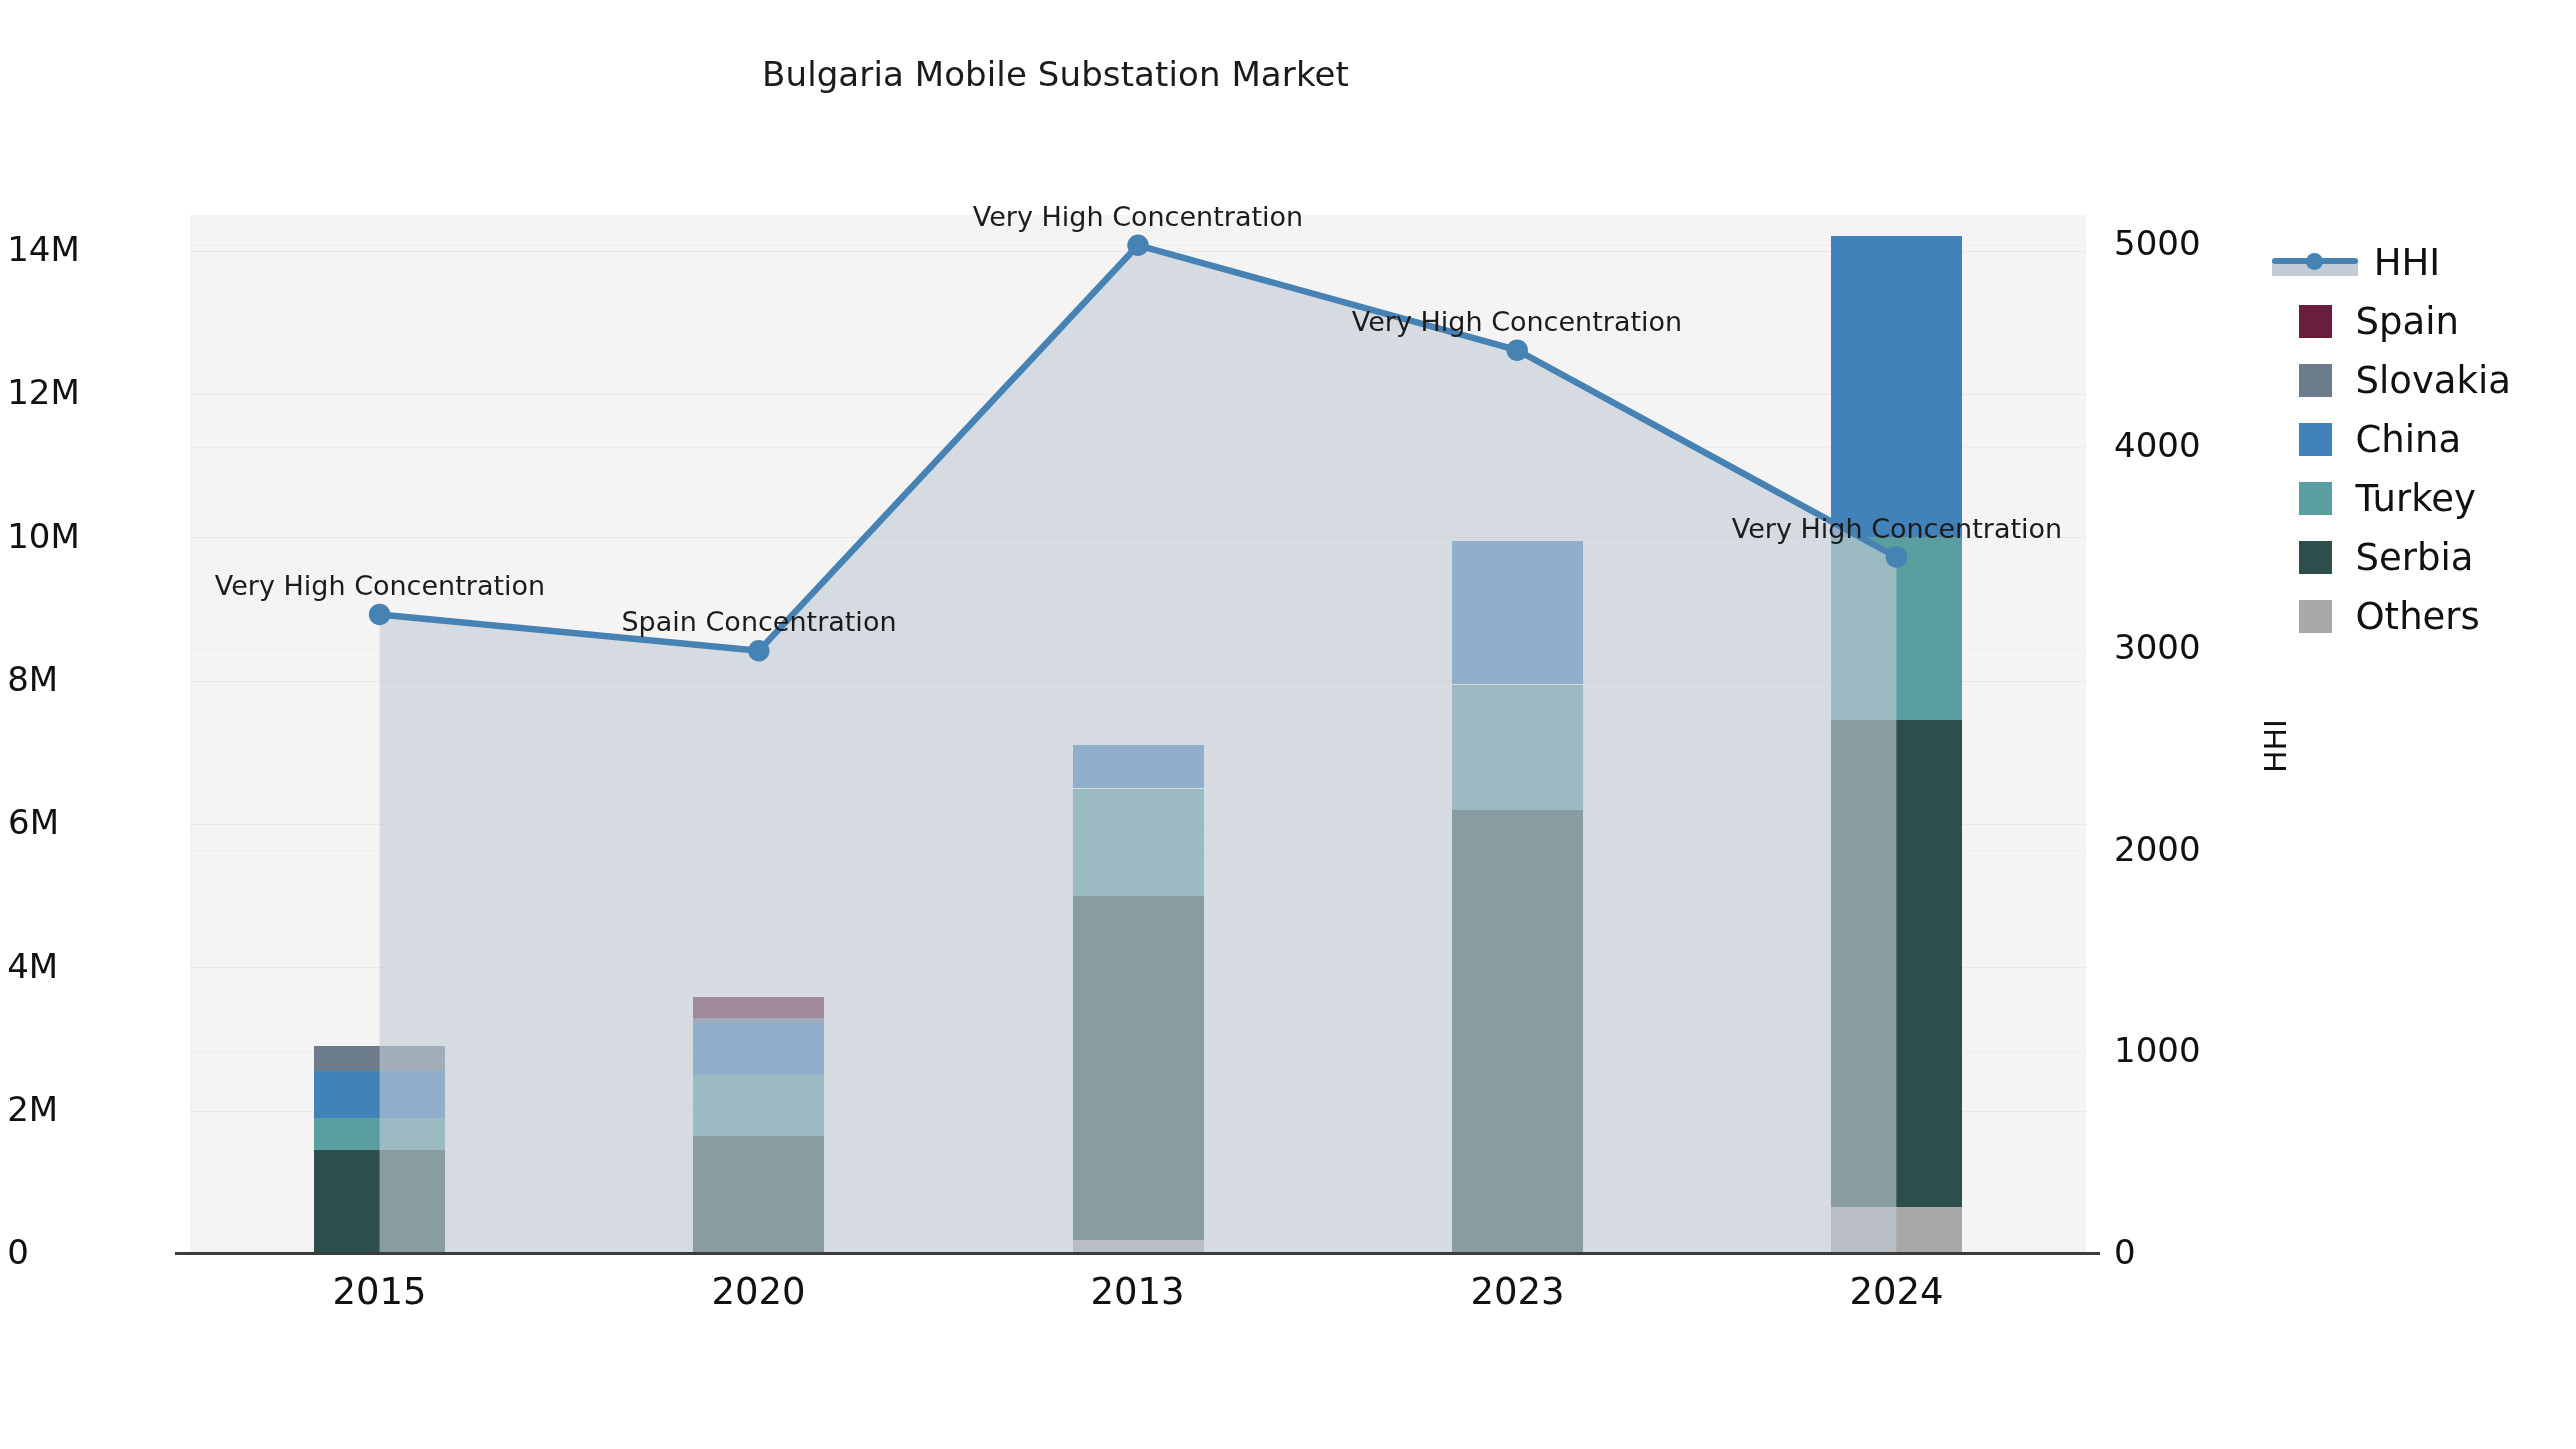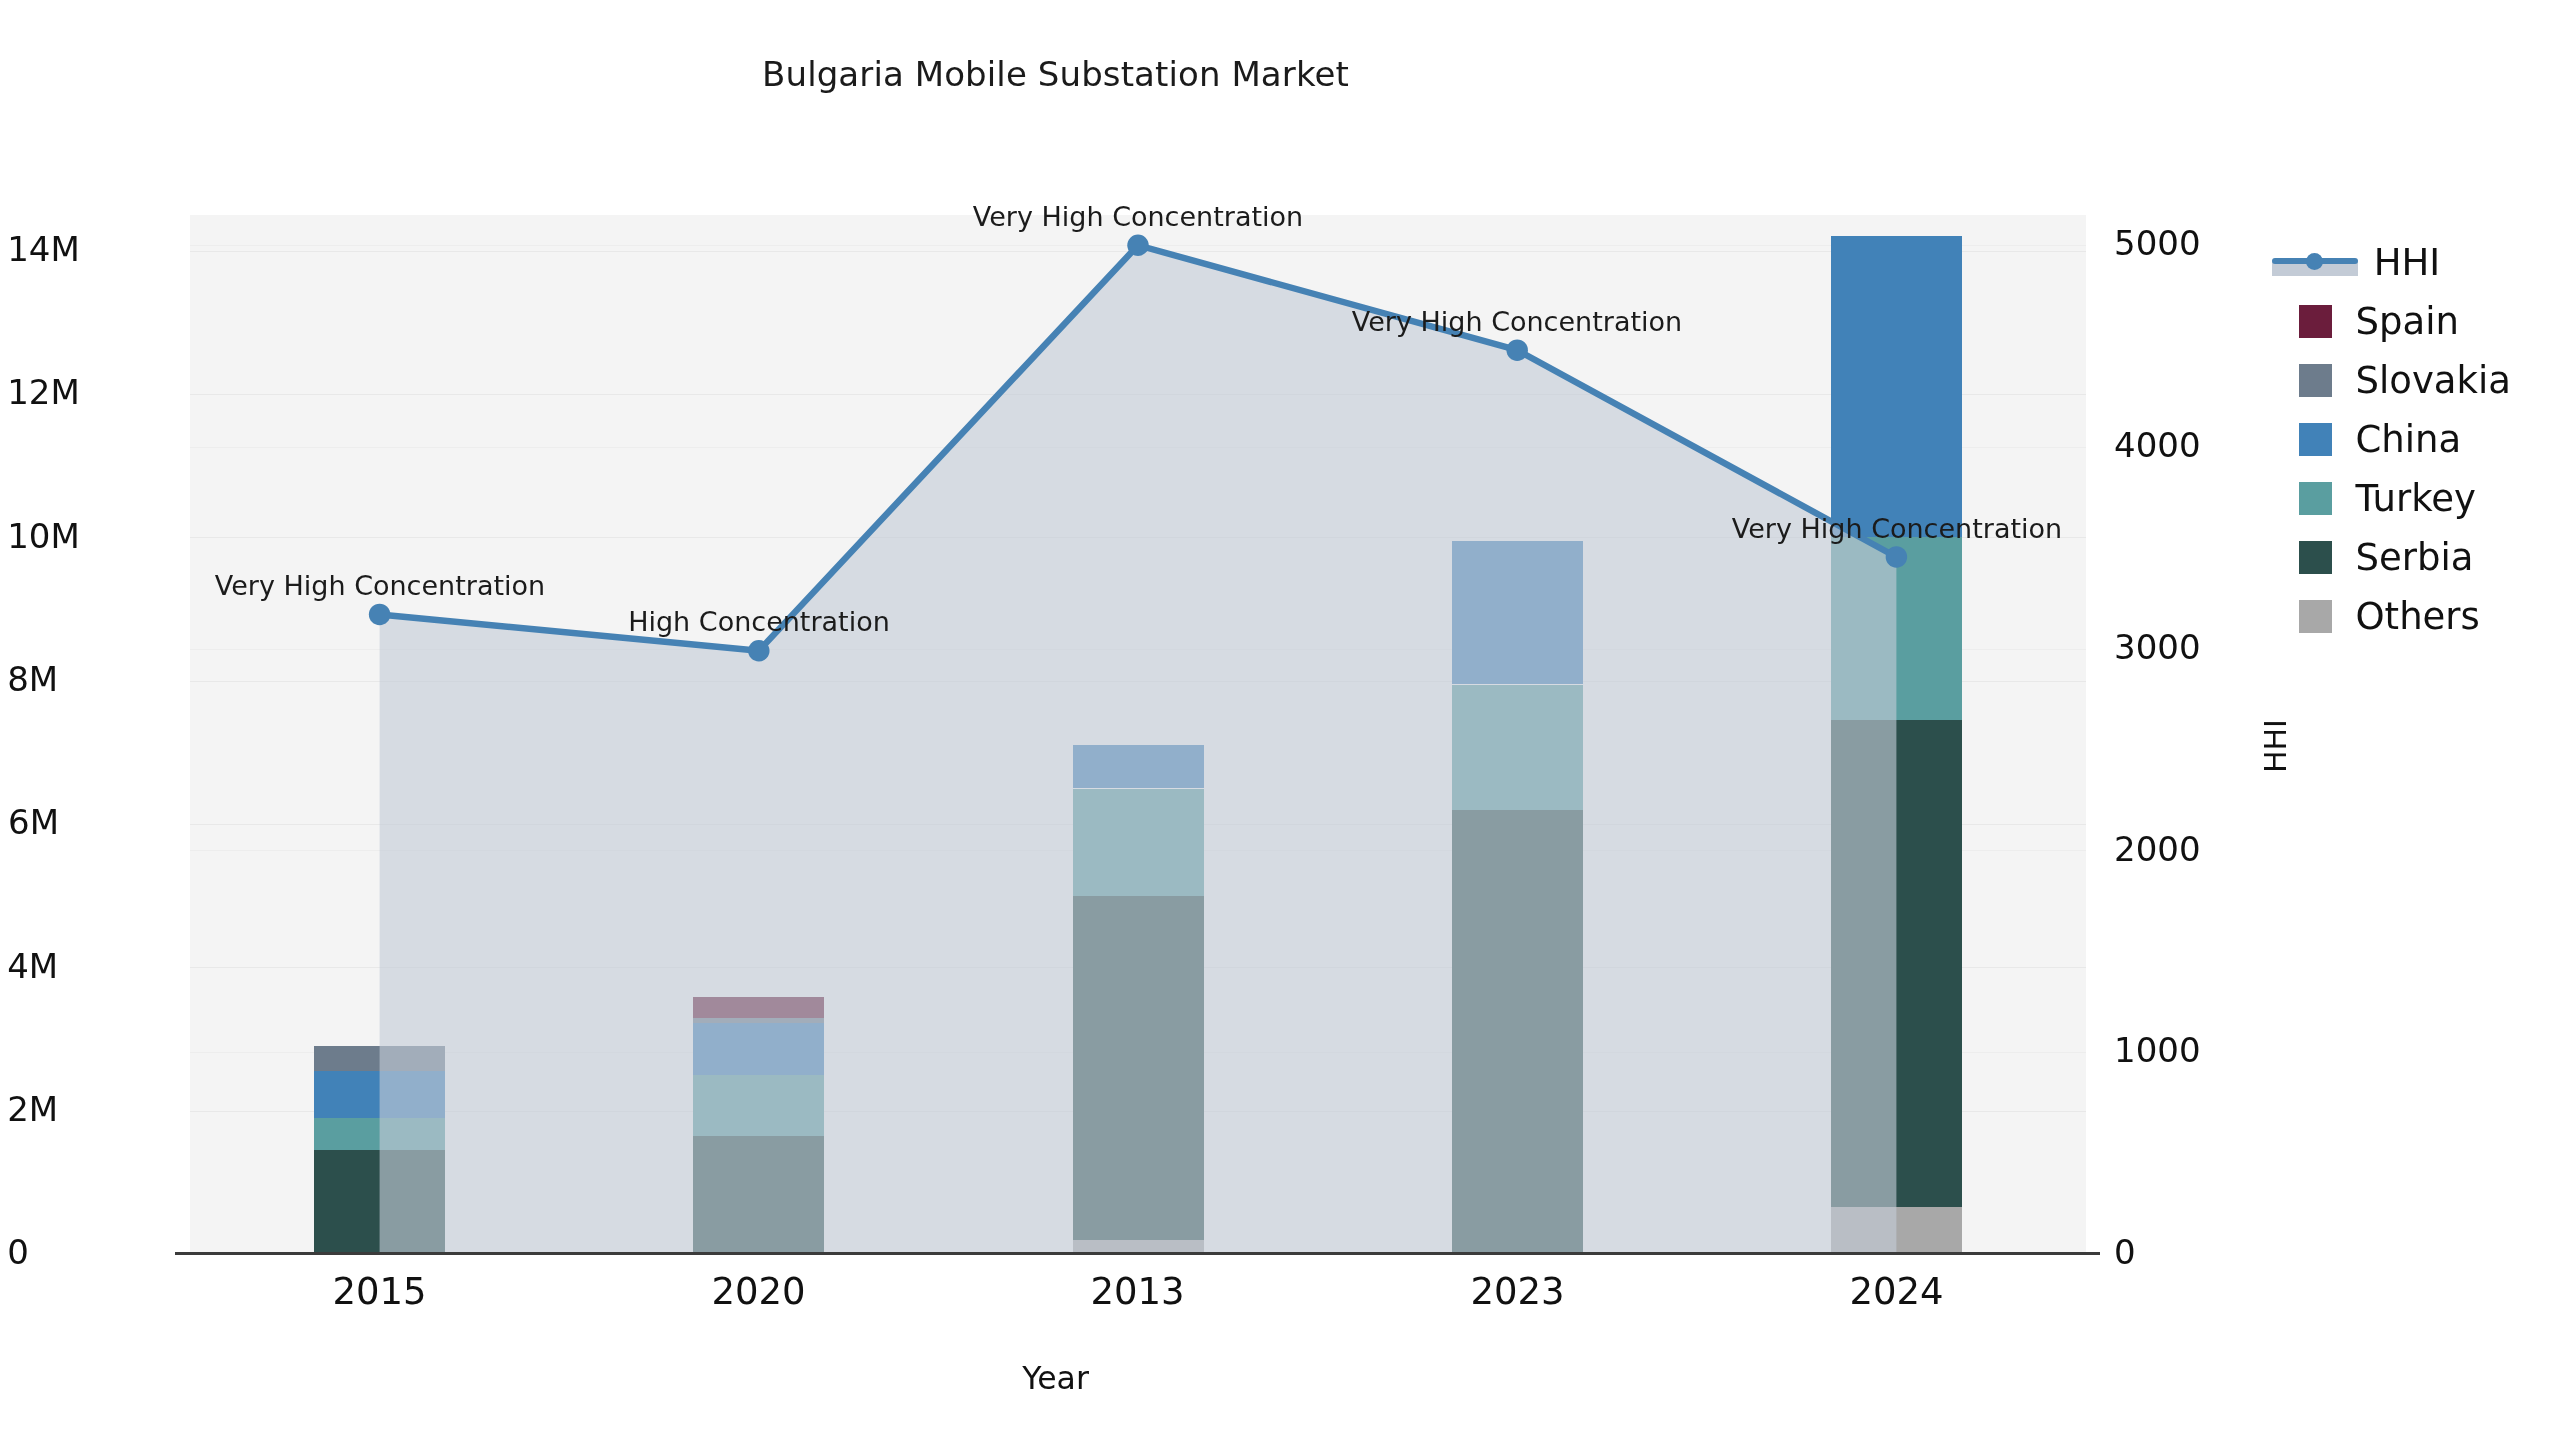--- a/index.html
+++ b/index.html
@@ -147,21 +147,21 @@
         <path d="M 265 1452 L 265 558.2446601941747 L 795 608.9941747572816 L 1325 42.29126213592235 L 1855 188.9009708737865 L 2385 477.8912621359224 L 2385 1452 Z" fill="#c3cbd6" fill-opacity="0.62"></path>
         <polyline points="265,558.2446601941747 795,608.9941747572816 1325,42.29126213592235 1855,188.9009708737865 2385,477.8912621359224" fill="none" stroke="#4682b4" stroke-width="9" stroke-linejoin="round" stroke-linecap="round"></polyline>
         <circle cx="265" cy="558.2446601941747" r="15" fill="#4682b4"></circle>
         <circle cx="795" cy="608.9941747572816" r="15" fill="#4682b4"></circle>
         <circle cx="1325" cy="42.29126213592235" r="15" fill="#4682b4"></circle>
         <circle cx="1855" cy="188.9009708737865" r="15" fill="#4682b4"></circle>
         <circle cx="2385" cy="477.8912621359224" r="15" fill="#4682b4"></circle>
       </svg>
     <div id="annots">
         <div class="hhi-annot" style="left: 190px; top: 355px;">Very High Concentration</div>
-        <div class="hhi-annot" style="left: 569px; top: 391px;">High Concentration</div>
+        <div class="hhi-annot" style="left: 569px; top: 391px;">Spain Concentration</div>
         <div class="hhi-annot" style="left: 948px; top: -14px;">Very High Concentration</div>
         <div class="hhi-annot" style="left: 1327px; top: 91px;">Very High Concentration</div>
         <div class="hhi-annot" style="left: 1707px; top: 298px;">Very High Concentration</div>
       </div>
   </div>
 
   <div class="axis-line" id="xaxis"></div>
   <div id="yticks-left">
       <div class="ytick-left" style="left: 7.2px; top: 1232px;">0</div>
       <div class="ytick-left" style="left: 7.2px; top: 1089px;">2M</div>
@@ -182,21 +182,20 @@
     </div>
   <div id="xticks">
       <div class="xtick" style="left: 272px;">2015</div>
       <div class="xtick" style="left: 651px;">2020</div>
       <div class="xtick" style="left: 1030px;">2013</div>
       <div class="xtick" style="left: 1410px;">2023</div>
       <div class="xtick" style="left: 1789px;">2024</div>
     </div>
 
   <div class="ylabel-right">HHI</div>
-  <div class="xlabel">Year</div>
 
   <div id="legend">
       <div class="legend-row">
         <div class="legend-line-key">
           <div class="band"></div>
           <div class="stroke" style="background: rgb(70, 130, 180);"></div>
           <div class="dot" style="background: rgb(70, 130, 180);"></div>
         </div>
         <div class="legend-label">HHI</div>
       </div>

